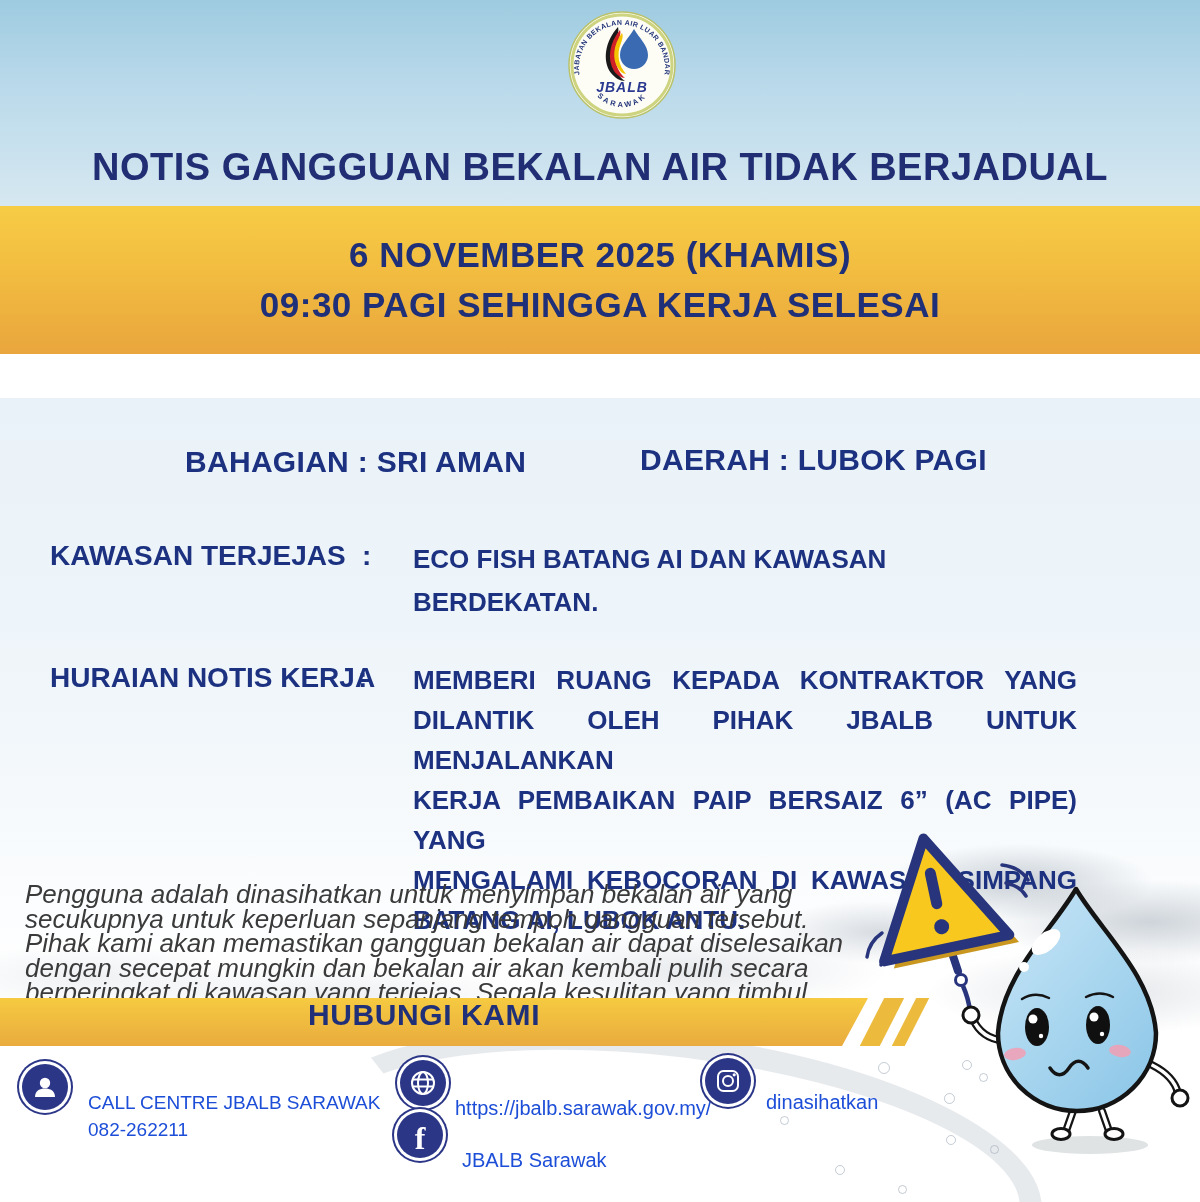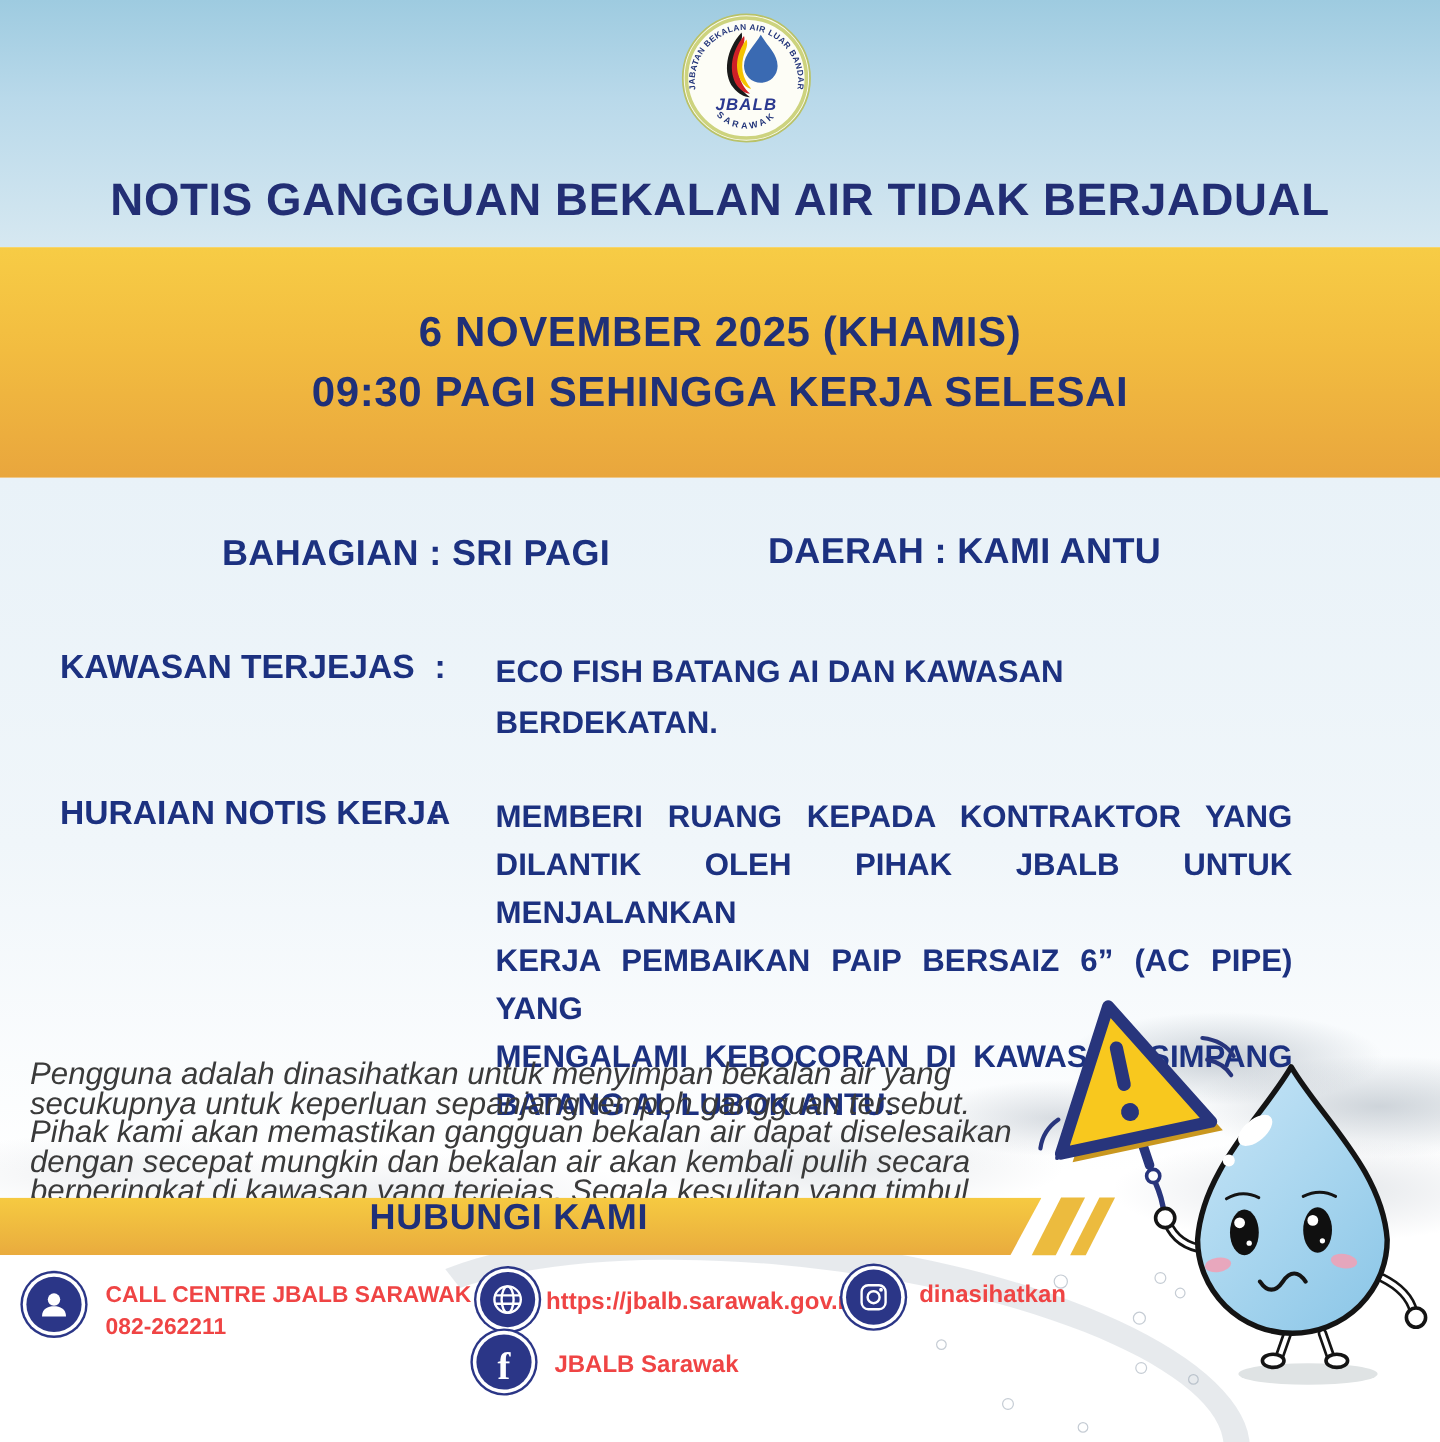--- a/index.html
+++ b/index.html
@@ -1,21 +1,21 @@
 <!DOCTYPE html>
 <html><head>
 <meta charset="utf-8">
 <style>
   html,body{margin:0;padding:0;background:#ffffff;}
   .poster{position:relative;width:1200px;height:1202px;overflow:hidden;
           font-family:"Liberation Sans",sans-serif;background:#ffffff;}
   
   .sky{position:absolute;left:0;top:0;width:100%;height:206px;
        background:linear-gradient(180deg,#9ecbe0 0%,#b9d9ea 40%,#d6e8f1 100%);}
-  .date-band{position:absolute;left:0;top:206px;width:100%;height:192px;
+  .date-band{position:absolute;left:0;top:206px;width:100%;height:148px;
        background:linear-gradient(180deg,#f7cc45 0%,#f2bc40 45%,#e9a63d 100%);
        display:flex;flex-direction:column;align-items:center;justify-content:center;gap:10px;}
   .body-bg{position:absolute;left:0;top:398px;width:100%;height:804px;
        background:linear-gradient(180deg,#e9f2f8 0%,#f0f6fa 38%,#ffffff 72%,#ffffff 100%);}
   
   .splash{position:absolute;left:0;top:812px;width:1200px;height:240px;pointer-events:none;
     background:
       radial-gradient(190px 55px at 1020px 70px, rgba(150,162,174,.50), transparent 70%),
       radial-gradient(230px 60px at 1150px 110px, rgba(150,162,174,.45), transparent 70%),
       radial-gradient(160px 45px at 880px 120px, rgba(160,170,182,.40), transparent 70%),
@@ -55,21 +55,21 @@
        background:linear-gradient(180deg,#f6ca41 0%,#eeb83f 60%,#e9ab3e 100%);
        clip-path:polygon(0 0,100% 0,calc(100% - 26px) 100%,0 100%);
        display:flex;align-items:flex-start;justify-content:center;}
   .hubungi-text{color:#1f3078;font-size:30px;font-weight:bold;letter-spacing:.6px;padding-right:20px;}
   .stripe{position:absolute;top:998px;height:48px;background:#ecbb3e;transform:skewX(-27deg);}
   .stripe-1{left:872px;width:20px;} .stripe-2{left:904px;width:13px;}
   
   .cicon{position:absolute;width:46px;height:46px;border-radius:50%;background:#2b3687;
        display:flex;align-items:center;justify-content:center;
        box-shadow:0 0 0 3px #ffffff,0 0 0 5px #2b3687;}
-  .ctext{position:absolute;color:#ef4444;font-weight:bold;}
+  .ctext{position:absolute;color:#1d4ed8;font-weight:normal;margin-top:23px;}
   .ct-call{left:88px;top:1066px;font-size:19px;line-height:27px;}
   .ct-web{left:455px;top:1074px;font-size:20px;}
   .ct-ig{left:766px;top:1068px;font-size:20px;}
   .ct-fb{left:462px;top:1126px;font-size:20px;text-align:right;}
   .ic-call{left:22px;top:1064px;} .ic-web{left:400px;top:1060px;}
   .ic-ig{left:705px;top:1058px;}  .ic-fb{left:397px;top:1112px;}
   .fb-f{color:#ffffff;font-size:32px;font-weight:bold;font-family:"Liberation Serif",serif;margin-top:6px;}
   
   .deco{position:absolute;left:830px;top:815px;width:370px;height:345px;}
 </style>
@@ -116,26 +116,26 @@
   <div class="title">NOTIS GANGGUAN BEKALAN AIR TIDAK BERJADUAL</div>
 
   <div class="date-band">
     <div class="date-line">6 NOVEMBER 2025 (KHAMIS)</div>
     <div class="date-line">09:30 PAGI SEHINGGA KERJA SELESAI</div>
   </div>
 
   <div class="region region-bahagian">
     <span>BAHAGIAN</span>
     <span>:</span>
-    <span>SRI PAGI</span>
+    <span>SRI AMAN</span>
   </div>
   <div class="region region-daerah">
     <span>DAERAH</span>
     <span>:</span>
-    <span>KAMI ANTU</span>
+    <span>LUBOK PAGI</span>
   </div>
 
   <div class="dlabel kaw-label">KAWASAN TERJEJAS</div>
   <div class="dcolon kaw-colon">:</div>
   <div class="dvalue kaw-value">
     <div class="jlast">ECO FISH BATANG AI DAN KAWASAN BERDEKATAN.</div>
   </div>
 
   <div class="dlabel hur-label">HURAIAN NOTIS KERJA</div>
   <div class="dcolon hur-colon">:</div>

